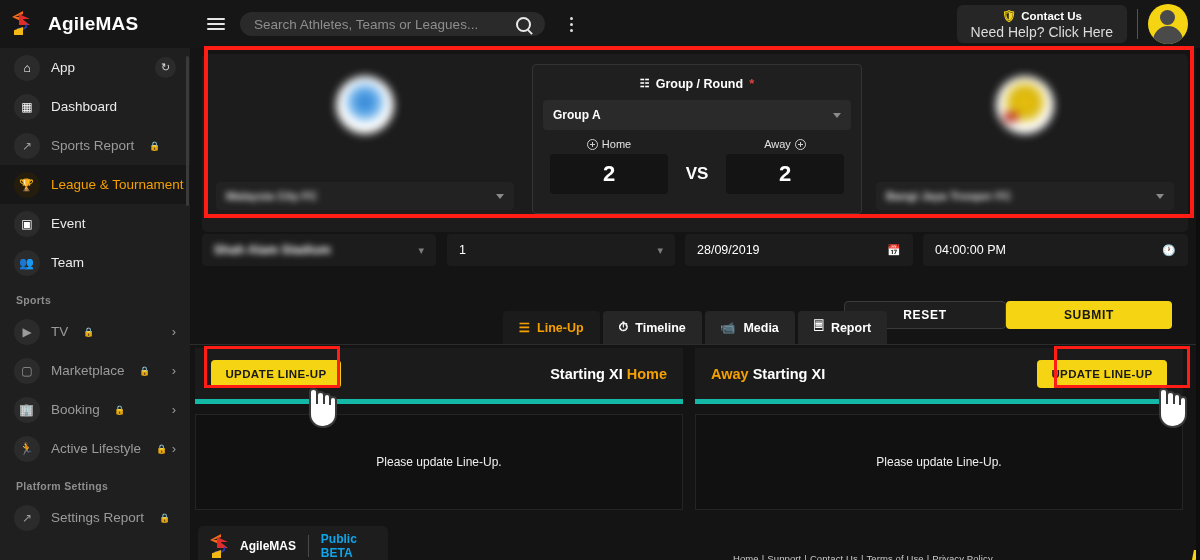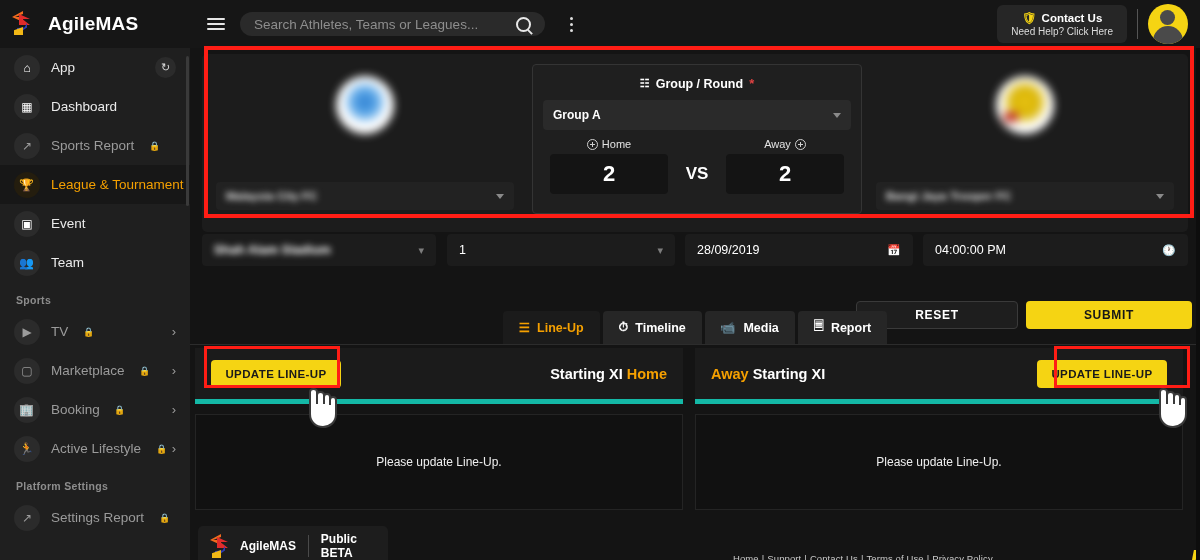--- a/index.html
+++ b/index.html
@@ -69,21 +69,21 @@
     background:#e8e8e8;right:-2px;bottom:-5px;transform:rotate(-45deg);}
   #kebab{ width:24px;height:30px;margin-left:14px;display:flex;flex-direction:column;
     align-items:center;justify-content:center;gap:3px;}
   #kebab i{ width:3px;height:3px;border-radius:50%;background:#ddd;display:block;}
   #contact{
     margin-left:auto; background:#262626;border-radius:6px;height:38px;
     padding:0 14px; display:flex;flex-direction:column;justify-content:center;
     align-items:center;
   }
   #contact .l1{ font-size:11.5px;font-weight:bold;color:#fff;display:flex;gap:5px;align-items:center;}
-  #contact .l2{ font-size:10px;color:#dcdcdc;margin-top:1px;}
+  #contact .l2{ font-size:14px;color:#dcdcdc;margin-top:1px;}
   #divline{ width:1px;height:30px;background:#555;margin:0 10px;}
   #avatar{ width:40px;height:40px;border-radius:50%;background:#f5d413;
     position:relative;overflow:hidden;flex:none;}
   #avatar .head{position:absolute;width:15px;height:15px;border-radius:50%;
     background:#4a4a4a;left:12px;top:6px;}
   #avatar .body{position:absolute;width:30px;height:18px;border-radius:15px 15px 0 0;
     background:#4a4a4a;left:5px;top:22px;}
 
   
   #main{ position:absolute;left:190px;top:48px;width:1010px;height:512px;
@@ -138,21 +138,21 @@
   .frow{ position:absolute; left:12px; top:186px; width:986px; height:32px;}
   .ffield{ position:absolute; height:32px; background:#1c1c1c; border-radius:4px;
     display:flex; align-items:center; padding:0 12px; font-size:12.5px; color:#fff;}
   .ffield .blur{ filter:blur(3px); font-weight:bold;}
   #f-stadium{ left:0; width:234px;}
   #f-round{ left:245px; width:228px;}
   #f-date{ left:483px; width:228px;}
   #f-time{ left:721px; width:265px;}
   .fic{ margin-left:auto; color:#7d7d7d; font-size:11px;}
 
-  #btnrow{ position:absolute; right:8px; top:253px; display:flex; gap:8px;}
+  #btnrow{ position:absolute; right:28px; top:253px; display:flex; }
   .btn{ height:28px; border-radius:4px; display:flex;align-items:center;
     justify-content:center; font-size:12px; font-weight:bold; letter-spacing:.7px;}
   #btn-reset{ width:162px; background:#1e1e1e; border:1px solid #3a3a3a; color:#fff;}
   #btn-submit{ width:166px; background:#f5d413; color:#171717;}
 
   
   #tabs{ position:absolute; left:0; top:251px; width:1010px; height:46px;
     display:flex; justify-content:center; align-items:flex-end; gap:3px;
     border-bottom:1px solid #2c2c2c;}
   .tab{ height:33px; padding:0 16px; background:#262626; border-radius:4px 4px 0 0;
@@ -172,21 +172,21 @@
   .lbody{ height:96px; background:#111; border:1px solid #242424; margin-top:10px;
      display:flex;align-items:center;justify-content:center;
      font-size:12px;color:#efefef;}
 
   
   #footcard{ position:absolute; left:8px; top:478px; width:190px; height:40px;
      background:#1d1d1d; border-radius:5px; display:flex;align-items:center;
      padding:0 12px; gap:12px;}
   #footcard .fl{ display:flex;align-items:center;gap:8px;font-size:12px;font-weight:bold;}
   #footcard .sep{ width:1px;height:22px;background:#4a4a4a;}
-  #footcard .beta{ font-size:12px;font-weight:bold;color:#ffffff;}
+  #footcard .beta{ font-size:12px;font-weight:bold;color:#0ea5e9;}
   #footlinks{ position:absolute; left:540px; top:505px; font-size:9.5px; color:#c9c9c9;
      letter-spacing:.1px;}
   #footlinks span{ padding:0 3px;}
   #isn{ position:absolute; left:1000px; top:496px; display:flex;align-items:flex-end;gap:4px;}
   #isn .isnword{ font-size:26px;font-weight:bold;color:#f5d413;font-style:italic;
      letter-spacing:-1px;}
 
   
   .mark{ position:relative; width:22px;height:24px;flex:none;}
   .mark s1,.mark s2,.mark s3{ position:absolute;display:block;}

